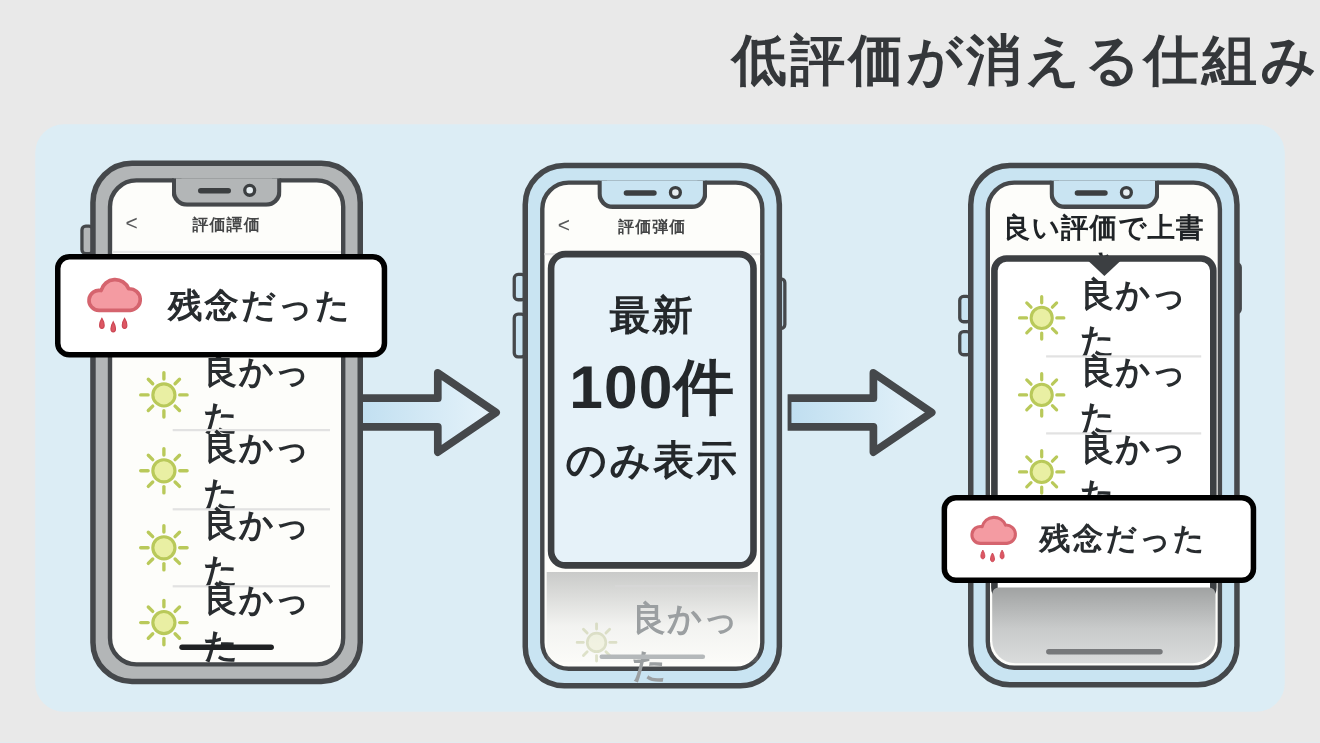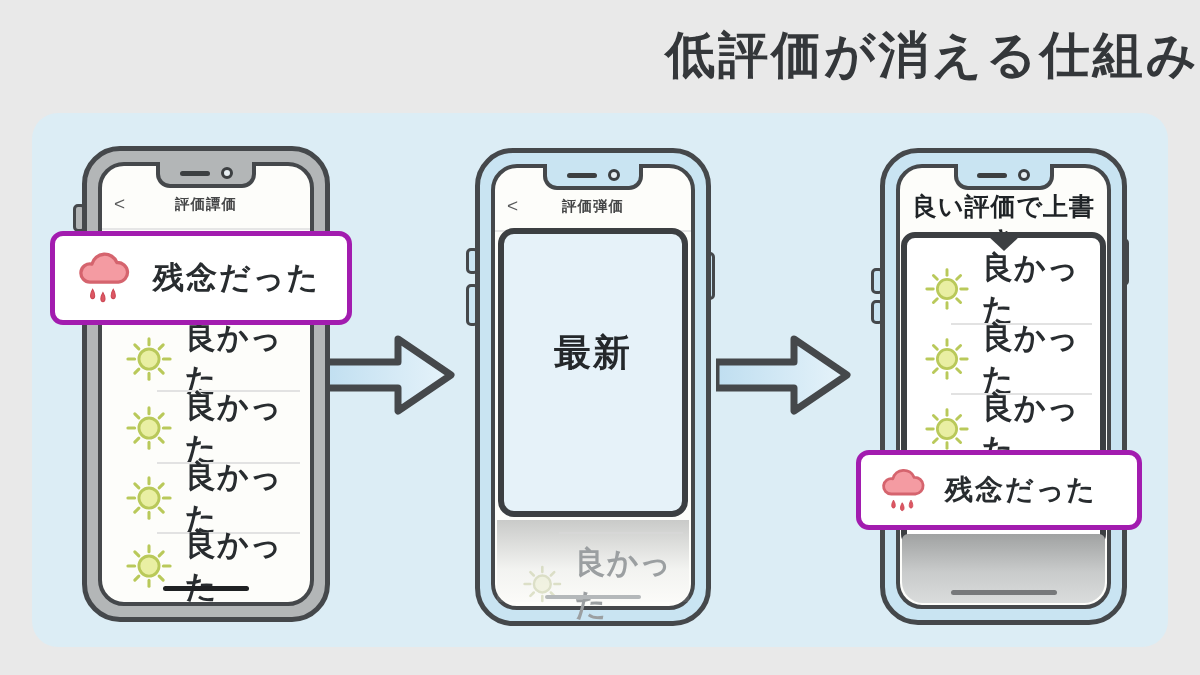--- a/index.html
+++ b/index.html
@@ -77,21 +77,21 @@
   .review-row {
     position:absolute; left:0; right:0; height:48px;
     display:flex; align-items:center; padding-left:24px; gap:13px;
   }
   .review-row .sun-box { width:46px; height:46px; flex:0 0 auto; }
   .row-label { font-size:31px; font-weight:800; color:#282c2f; letter-spacing:1px; }
   .row-sep { position:absolute; height:1.5px; background:#e2e2e2; }
 
   
   .callout {
-    position:absolute; background:#ffffff; border:5px solid #a21caf;
+    position:absolute; background:#ffffff; border:5px solid #000000;
     border-radius:13px; display:flex; align-items:center; z-index:30;
   }
   .callout-1 { left:50px;  top:231px; width:302px; height:94px; padding-left:17px; gap:15px; }
   .callout-3 { left:856px; top:450px; width:286px; height:80px; padding-left:15px; gap:13px; }
   .callout-1 .cloud-box { width:66px; height:60px; }
   .callout-3 .cloud-box { width:56px; height:51px; }
   .callout-1 .callout-label { font-size:31px; }
   .callout-3 .callout-label { font-size:28px; }
   .callout-label { font-weight:800; color:#282c2f; letter-spacing:2px; }
 
@@ -263,20 +263,22 @@
         <span class="camera"></span>
       </div>
       <div class="app-header">
         <span class="back-chevron">&lt;</span>
         <span class="app-title">評価弾価</span>
       </div>
       <div class="header-sep"></div>
 
       <div class="notice-box">
         <span class="notice-line1">最新</span>
+        <span class="notice-line2">100件</span>
+        <span class="notice-line3">のみ表示</span>
       </div>
 
       <div class="faded-block">
         <div class="thin-line"></div>
         <div class="faded-row">
           <span class="sun-box">
               <svg class="fit">
                 <use href="#sun"></use>
               </svg>
             </span>

